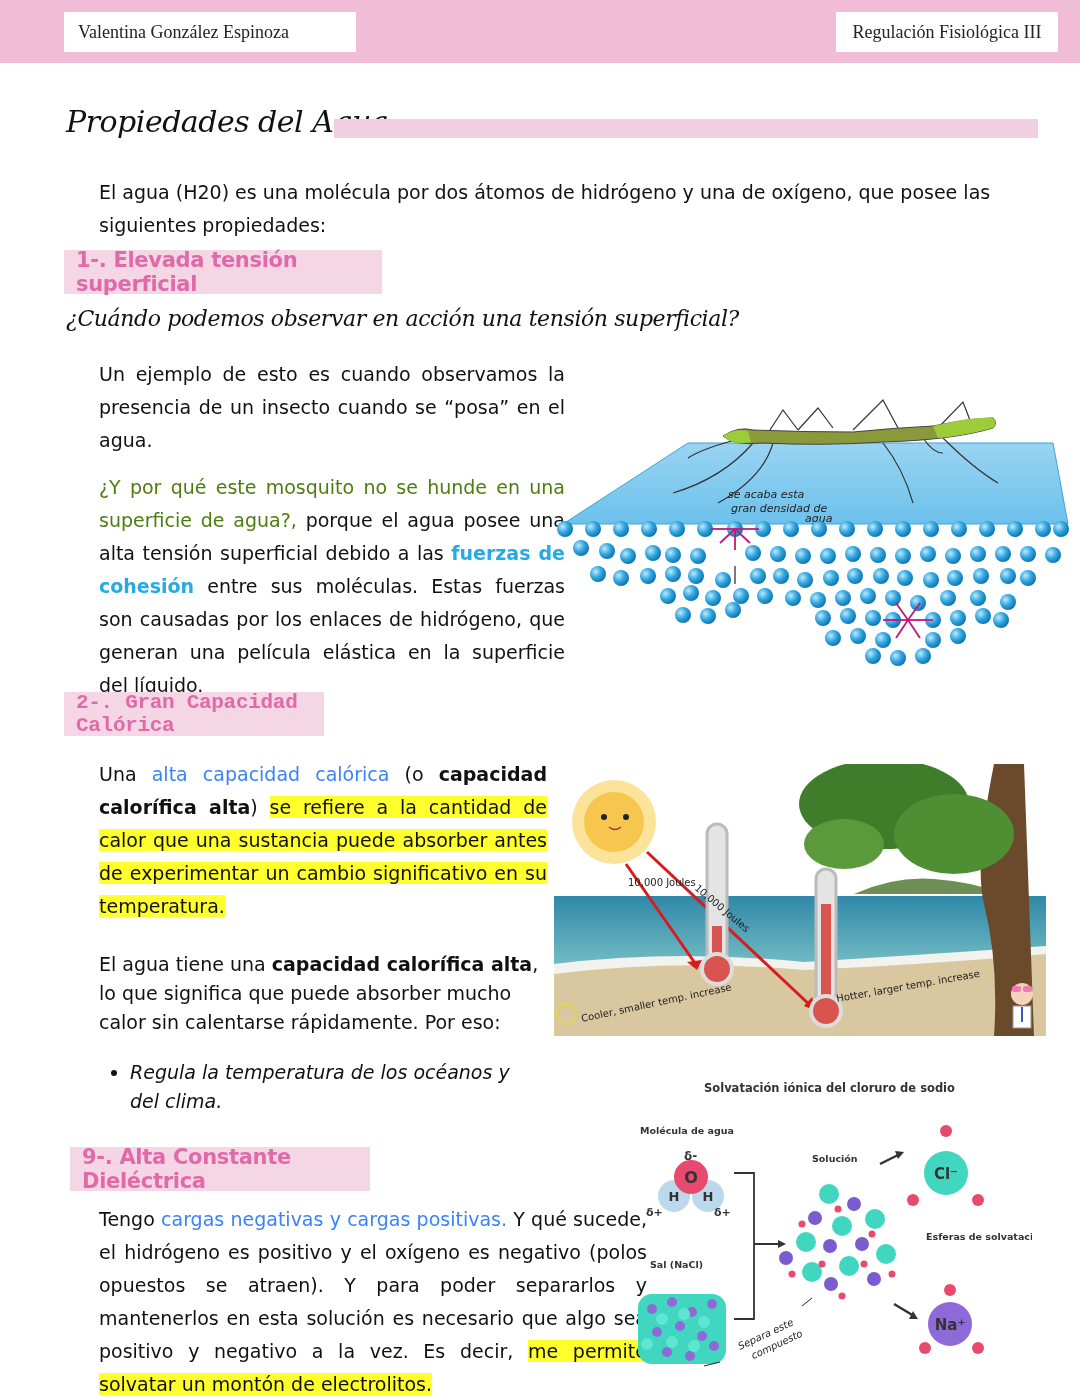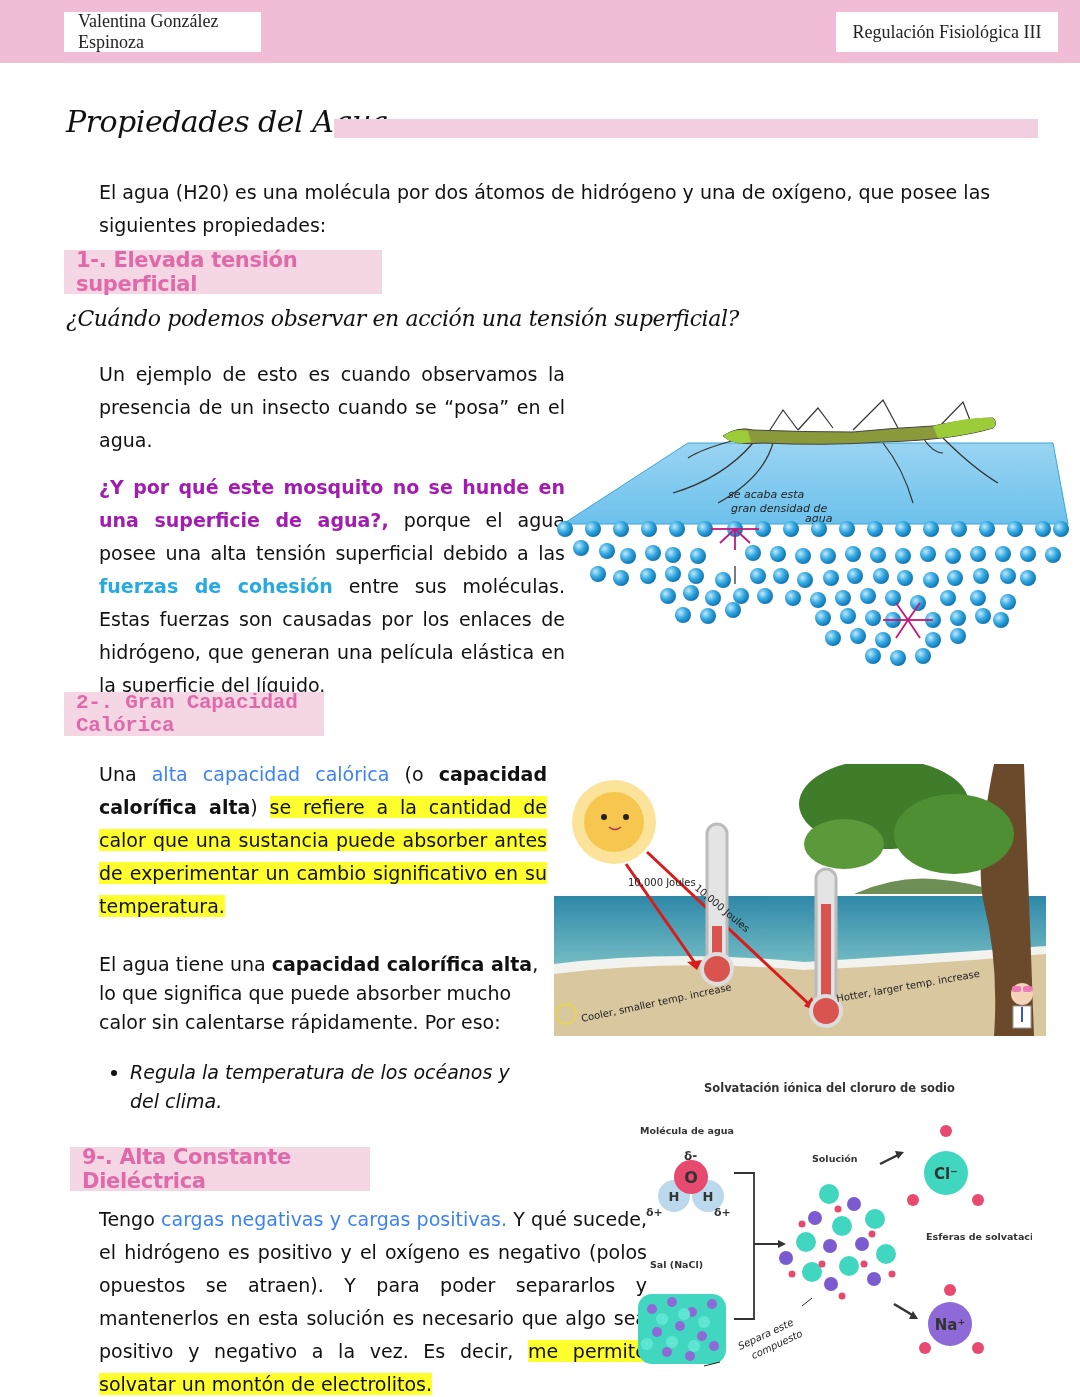--- a/index.html
+++ b/index.html
@@ -1,32 +1,32 @@
 <!DOCTYPE html>
 <html><head>
 <meta charset="utf-8">
 <style>
   * { box-sizing: border-box; margin: 0; padding: 0; }
   html, body { width: 1080px; height: 1397px; background: #ffffff; overflow: hidden; }
   body { position: relative; font-family: "DejaVu Sans", sans-serif; color: #111; }
 
   .header { position: absolute; left: 0; top: 0; width: 1080px; height: 63px; background: #f0bcd6; }
   .header-box { position: absolute; top: 12px; height: 40px; background: #fff; font-family: "Liberation Serif", serif; font-size: 18px; color: #222; display: flex; align-items: center; padding: 0 14px; }
-  .header-left { left: 64px; width: 197px; }
+  .header-left { left: 64px; width: 292px; }
   .header-right { right: 22px; width: 222px; justify-content: center; }
 
   .title { position: absolute; left: 66px; top: 104px; font-family: "DejaVu Serif", serif; font-style: italic; font-size: 30px; letter-spacing: -0.5px; color: #111; }
   .title-bar { position: absolute; left: 334px; top: 119px; width: 704px; height: 19px; background: #f2cfe0; }
 
   .para { position: absolute; font-size: 19px; line-height: 33px; color: #111; margin-left: 33px; }
   .justify { text-align: justify; }
   .section-head { position: absolute; background: #f4d6e5; color: #e06aa9; font-size: 21px; font-weight: bold; padding: 0 12px; height: 44px; display: flex; align-items: center; letter-spacing: -0.3px; }
   .question { position: absolute; left: 66px; top: 306px; font-family: "DejaVu Serif", serif; font-style: italic; font-size: 22px; color: #111; letter-spacing: -0.4px; }
 
-  .green { color: #a21caf; font-weight: bold; }
+  .green { color: #4d7c0f; font-weight: normal; }
   .blue { color: #27a9e1; font-weight: bold; }
   .pink { color: #3b82f6; }
   .b { font-weight: bold; }
   .hl { background: #ffff2e; }
 
   .fig { position: absolute; overflow: hidden; }
   .fig svg { display: block; }
   .bullet { position: absolute; left: 94px; top: 1058px; font-size: 19px; line-height: 29px; }
 </style>
 </head>

